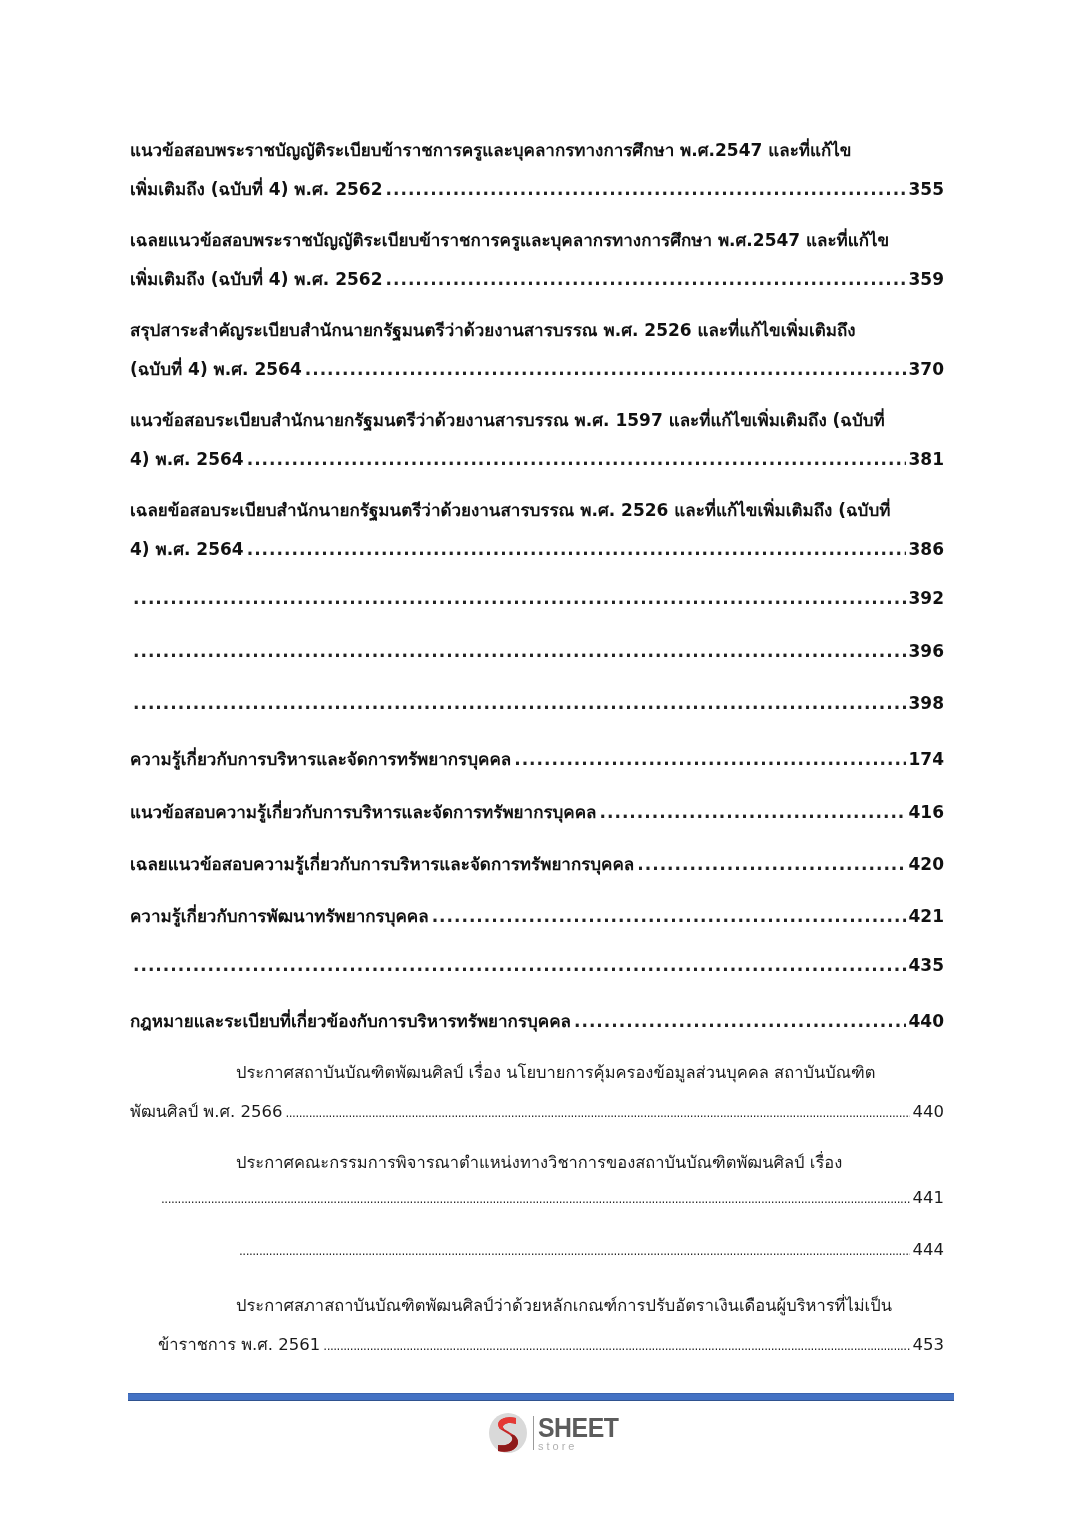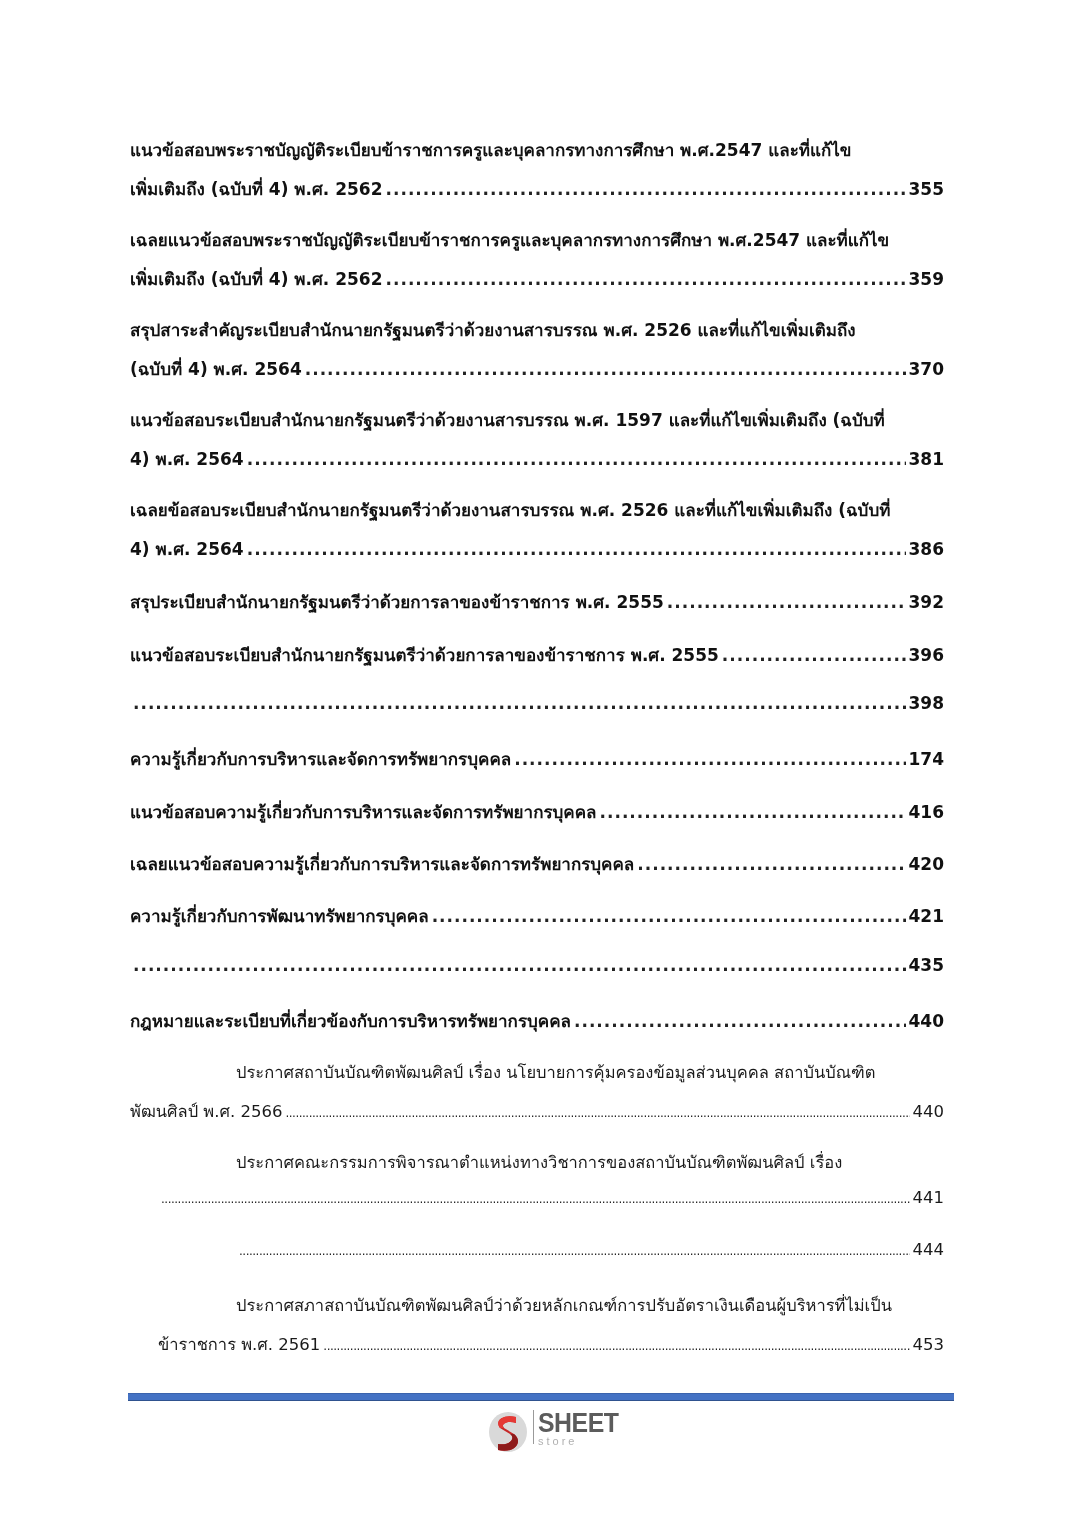--- a/index.html
+++ b/index.html
@@ -30,21 +30,21 @@
   .sub .line2 .dots::before {
     content: "..................................................................................................................................................................................................................................................................................................................................";
     letter-spacing: -0.5px;
   }
   .sub .line2 .dots { font-size: 12px; }
   .line2 .pg { flex: 0 0 auto; }
   .footer-bar {
     position: absolute; left: 128px; top: 1393px; width: 826px; height: 6px;
     background: #4472c4; border-top: 1px solid #3a63ad; border-bottom: 1px solid #2f528f;
   }
-  .logo { position: absolute; left: 486px; top: 1410px; height: 46px; display: flex; align-items: flex-start; }
+  .logo { position: absolute; left: 486px; top: 1410px; height: 46px; display: flex; align-items: center; }
   .logo-mark { width: 44px; height: 44px; }
   .logo-sep { width: 1px; height: 34px; background: #9a9a9a; margin: 0 4px 0 3px; }
   .logo-text { display: flex; flex-direction: column; line-height: 1; }
   .logo-word {
     font-family: "Liberation Sans", sans-serif; font-weight: bold; font-size: 27px;
     color: #5c5c5c; letter-spacing: -0.5px; transform: scaleX(0.92); transform-origin: left;
   }
   .logo-sub {
     font-family: "Liberation Sans", sans-serif; font-size: 11px; color: #b0b0b0;
     letter-spacing: 3px; margin-top: -1px;
@@ -95,29 +95,27 @@
     <div class="line1" style="top:0">เฉลยข้อสอบระเบียบสำนักนายกรัฐมนตรีว่าด้วยงานสารบรรณ พ.ศ. 2526 และที่แก้ไขเพิ่มเติมถึง (ฉบับที่</div>
     <div class="line2" style="top:39px">
       <span class="t">4) พ.ศ. 2564</span>
       <span class="dots"></span>
       <span class="pg">386</span>
     </div>
   </div>
 
   <div class="entry main" style="top:588px">
     <div class="line2" style="top:0">
-      <span class="t">สรุประเบียบสำนักนายกรัฐมนตรีว่าด้วยการลาของข้าราชการ พ.ศ. 2555</span>
       <span class="dots"></span>
       <span class="pg">392</span>
     </div>
   </div>
 
   <div class="entry main" style="top:641px">
     <div class="line2" style="top:0">
-      <span class="t">แนวข้อสอบระเบียบสำนักนายกรัฐมนตรีว่าด้วยการลาของข้าราชการ พ.ศ. 2555</span>
       <span class="dots"></span>
       <span class="pg">396</span>
     </div>
   </div>
 
   <div class="entry main" style="top:693px">
     <div class="line2" style="top:0">
       <span class="dots"></span>
       <span class="pg">398</span>
     </div>

